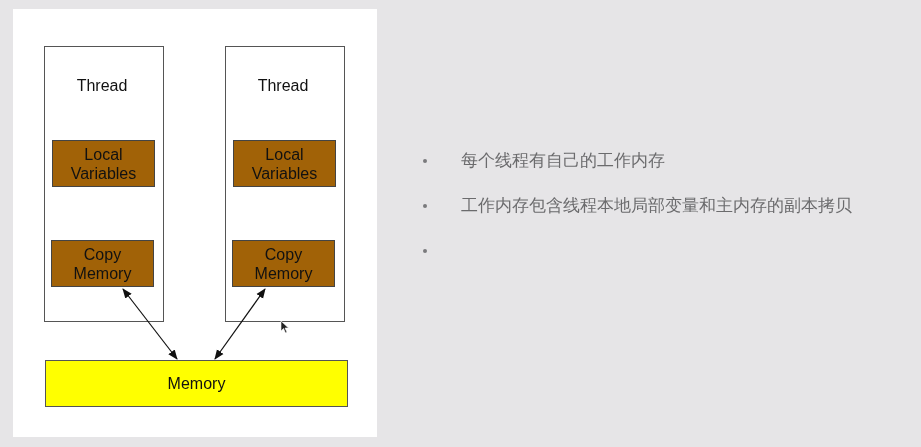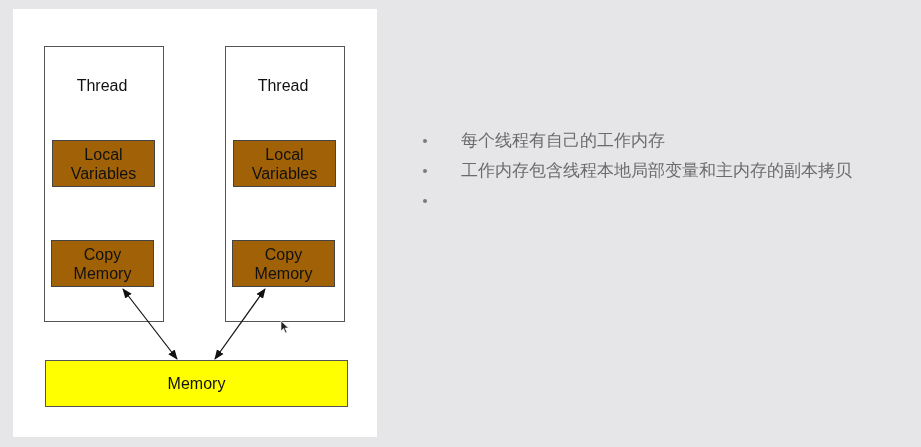--- a/index.html
+++ b/index.html
@@ -34,20 +34,21 @@
     font-size:16px; color:#111;
   }
   svg.arrows { position:absolute; left:0; top:0; }
   .bullets {
     position:absolute; left:420px; top:128px; margin:0; padding:0; list-style:none;
   }
   .bullets li {
     position:relative; height:25px; margin-bottom:5px;
     font-size:17px; color:#6b6b6d; padding-left:41px; line-height:25px;
     font-family:"DejaVu Sans", sans-serif;
+    margin-top:20px;
   }
   .bullets li .dot {
     position:absolute; left:3px; top:11px; width:4px; height:4px; border-radius:50%;
     background:#7a7a7c;
   }
   .cursor { position:absolute; left:280px; top:320px; }
 </style>
 </head>
 <body>
 

